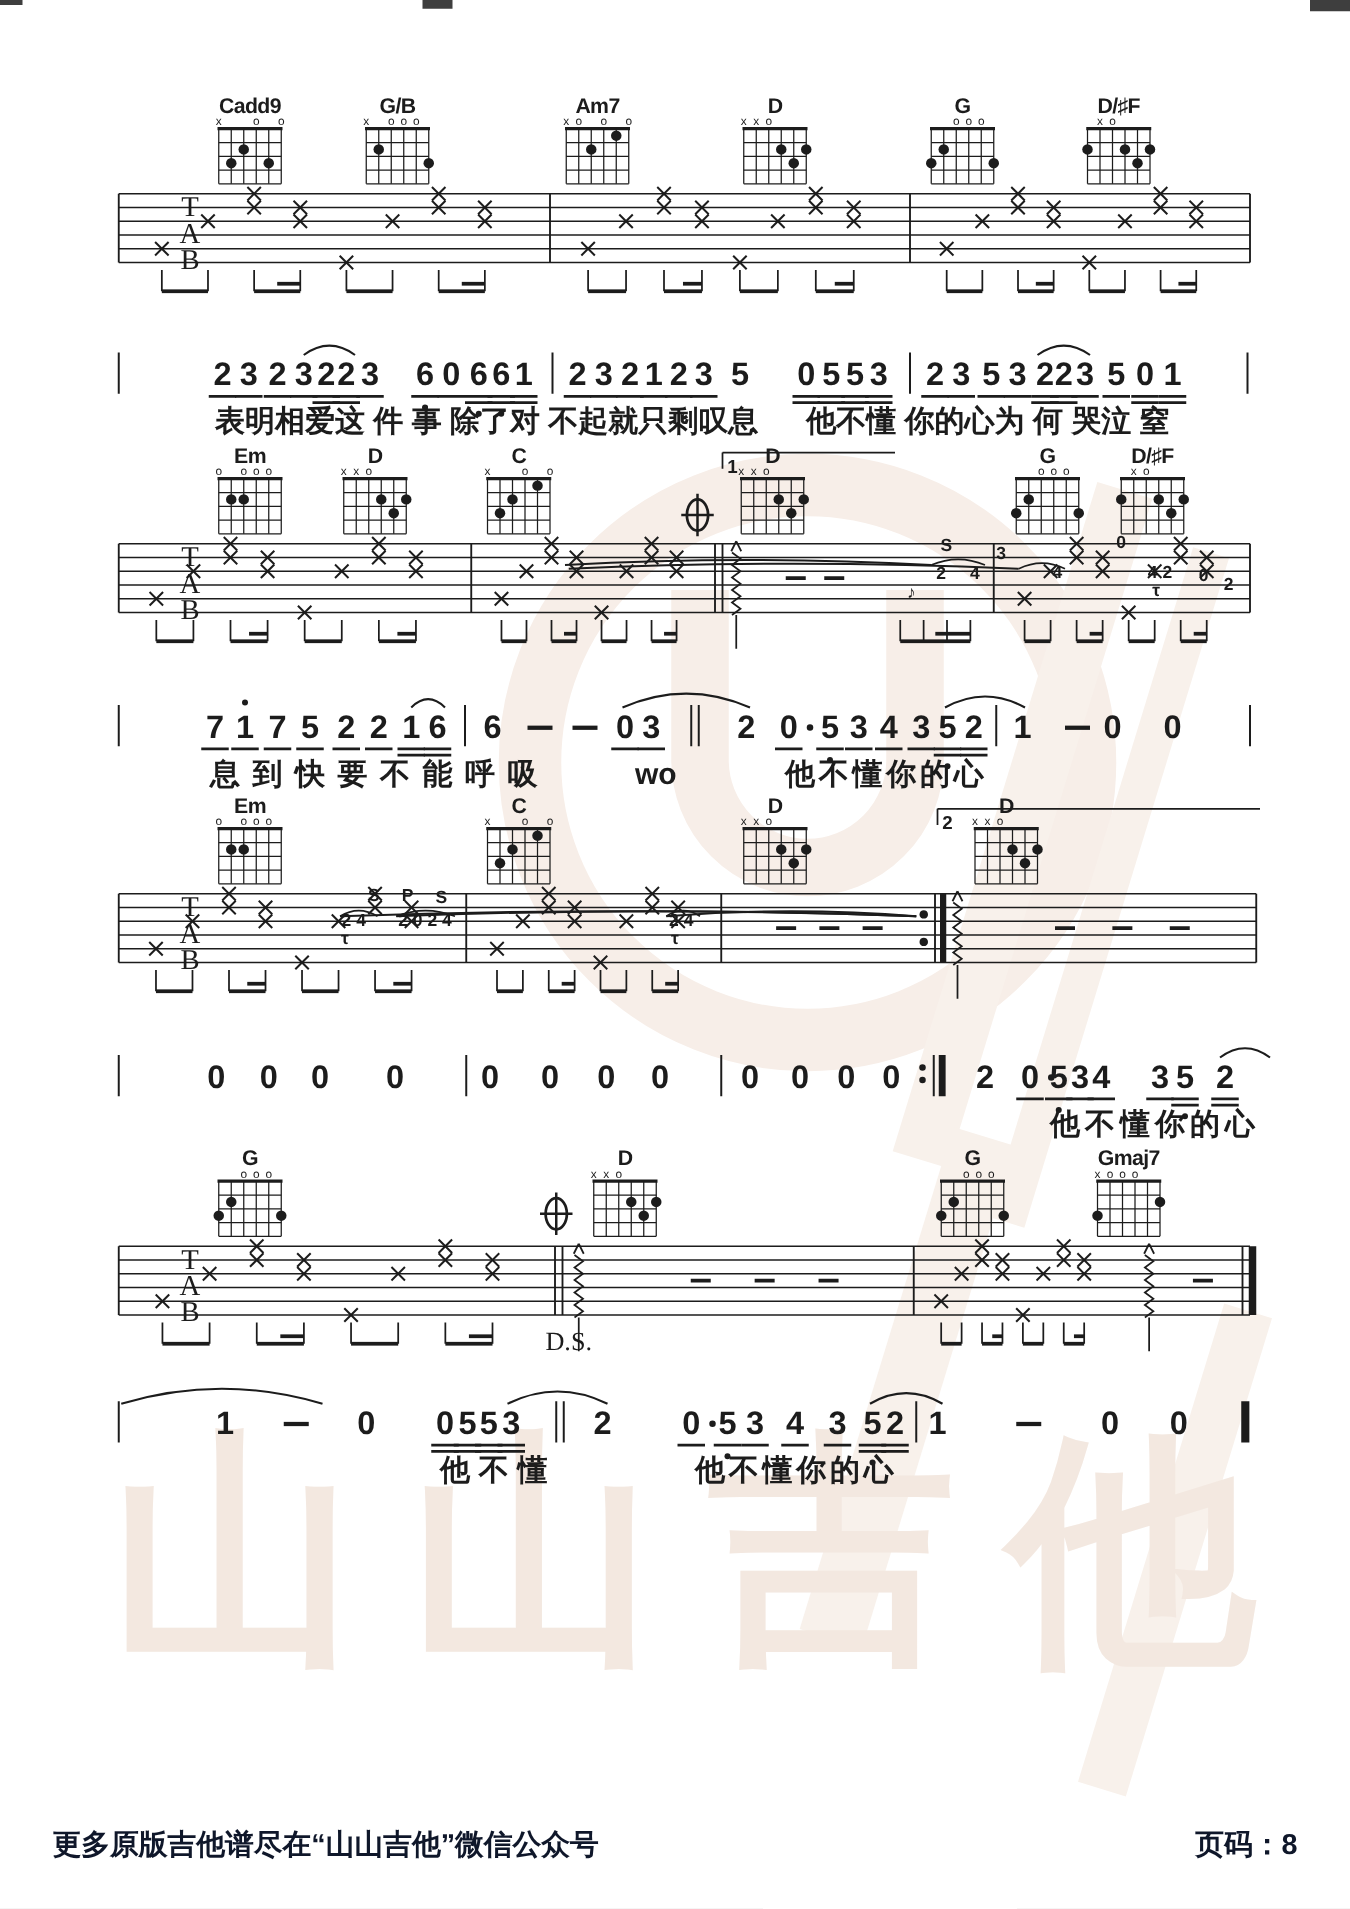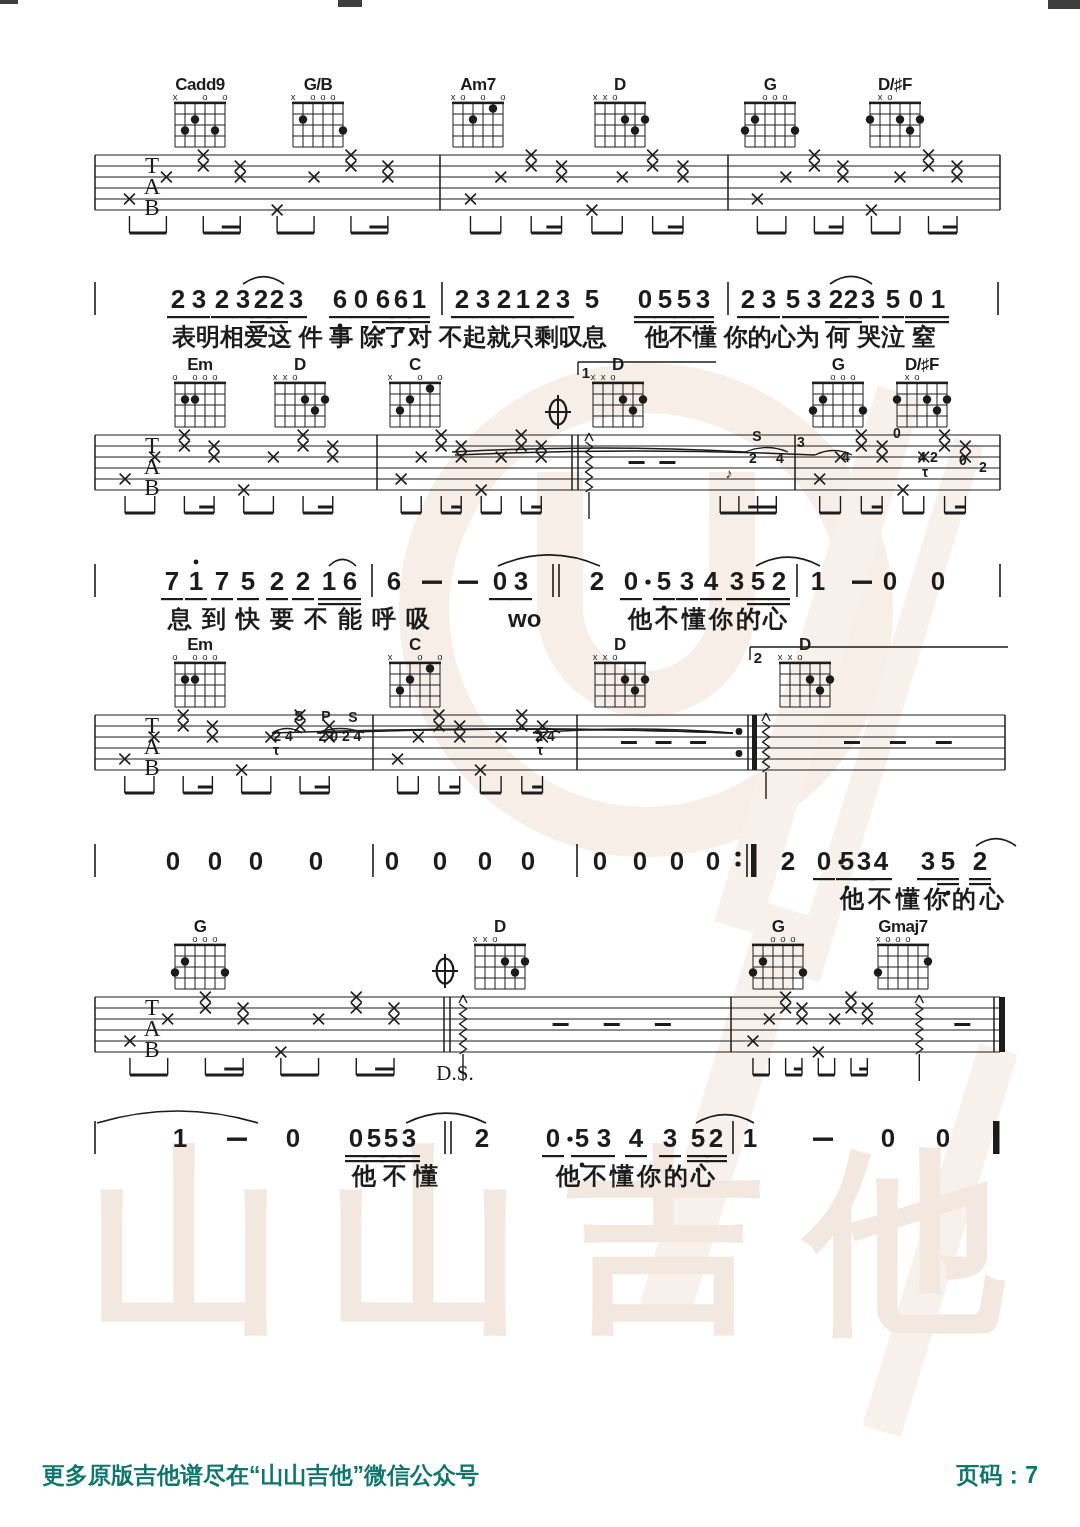--- a/index.html
+++ b/index.html
@@ -5,21 +5,21 @@
   html,body{margin:0;padding:0;background:#e8e8e8;}
   #page{position:relative;width:1080px;height:1527px;background:#ffffff;overflow:hidden;
         font-family:"Liberation Sans",sans-serif;}
   #wm-text{position:absolute;left:88px;top:1142px;width:916px;display:flex;
            justify-content:space-between;font-size:198px;line-height:1;font-weight:700;
            font-family:"Liberation Sans",sans-serif;pointer-events:none;}
   #wm-logo{position:absolute;left:0;top:0;pointer-events:none;}
   #score{position:absolute;left:0;top:0;}
   #footer{position:absolute;left:42px;right:42px;top:1460px;display:flex;
           justify-content:space-between;align-items:baseline;font-size:23px;
-          font-weight:700;color:#0f766e;}
+          font-weight:700;color:#0f172a;}
   text{user-select:none;}
 </style>
 </head>
 <body>
 
 <div id="page">
 
   <svg id="wm-logo" width="1080" height="1527" viewBox="0 0 1080 1527">
       <circle cx="646" cy="610" r="222" fill="none" stroke="#f7eee8" stroke-width="50"></circle>
       <path d="M560,472 V608 a86,86 0 0 0 172,0 V472" fill="none" stroke="#f7eee8" stroke-width="46"></path>
@@ -1170,15 +1170,15 @@
         <path d="M97,1123 Q177.5,1099 258,1123" fill="none" stroke="#1c1c1c" stroke-width="1.7"></path>
         <path d="M406,1123 Q446,1103.4 486,1123" fill="none" stroke="#1c1c1c" stroke-width="1.7"></path>
         <path d="M696,1123 Q725,1106.04 754,1123" fill="none" stroke="#1c1c1c" stroke-width="1.7"></path>
         <text x="352" y="1184" fill="#1c1c1c" text-anchor="start" font-size="24" font-family="&quot;Liberation Sans&quot;,sans-serif" font-weight="600" letter-spacing="7">他不懂</text>
         <text x="556" y="1184" fill="#1c1c1c" text-anchor="start" font-size="24" font-family="&quot;Liberation Sans&quot;,sans-serif" font-weight="600" letter-spacing="3">他不懂你的心</text>
       </g>
     </svg>
 
   <div id="footer">
     <span>更多原版吉他谱尽在“山山吉他”微信公众号</span>
-    <span>页码：7</span>
+    <span>页码：8</span>
   </div>
 </div>
 
 </body></html>

